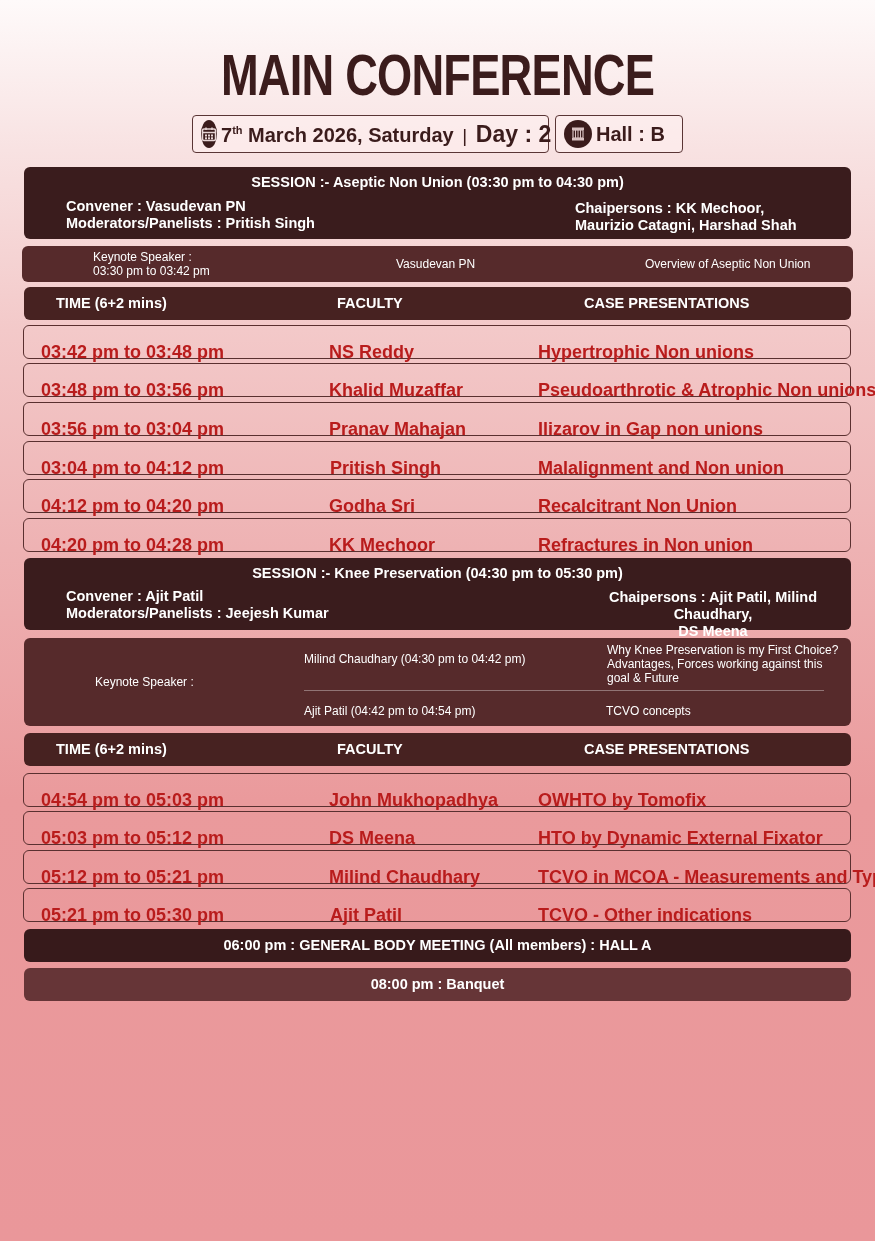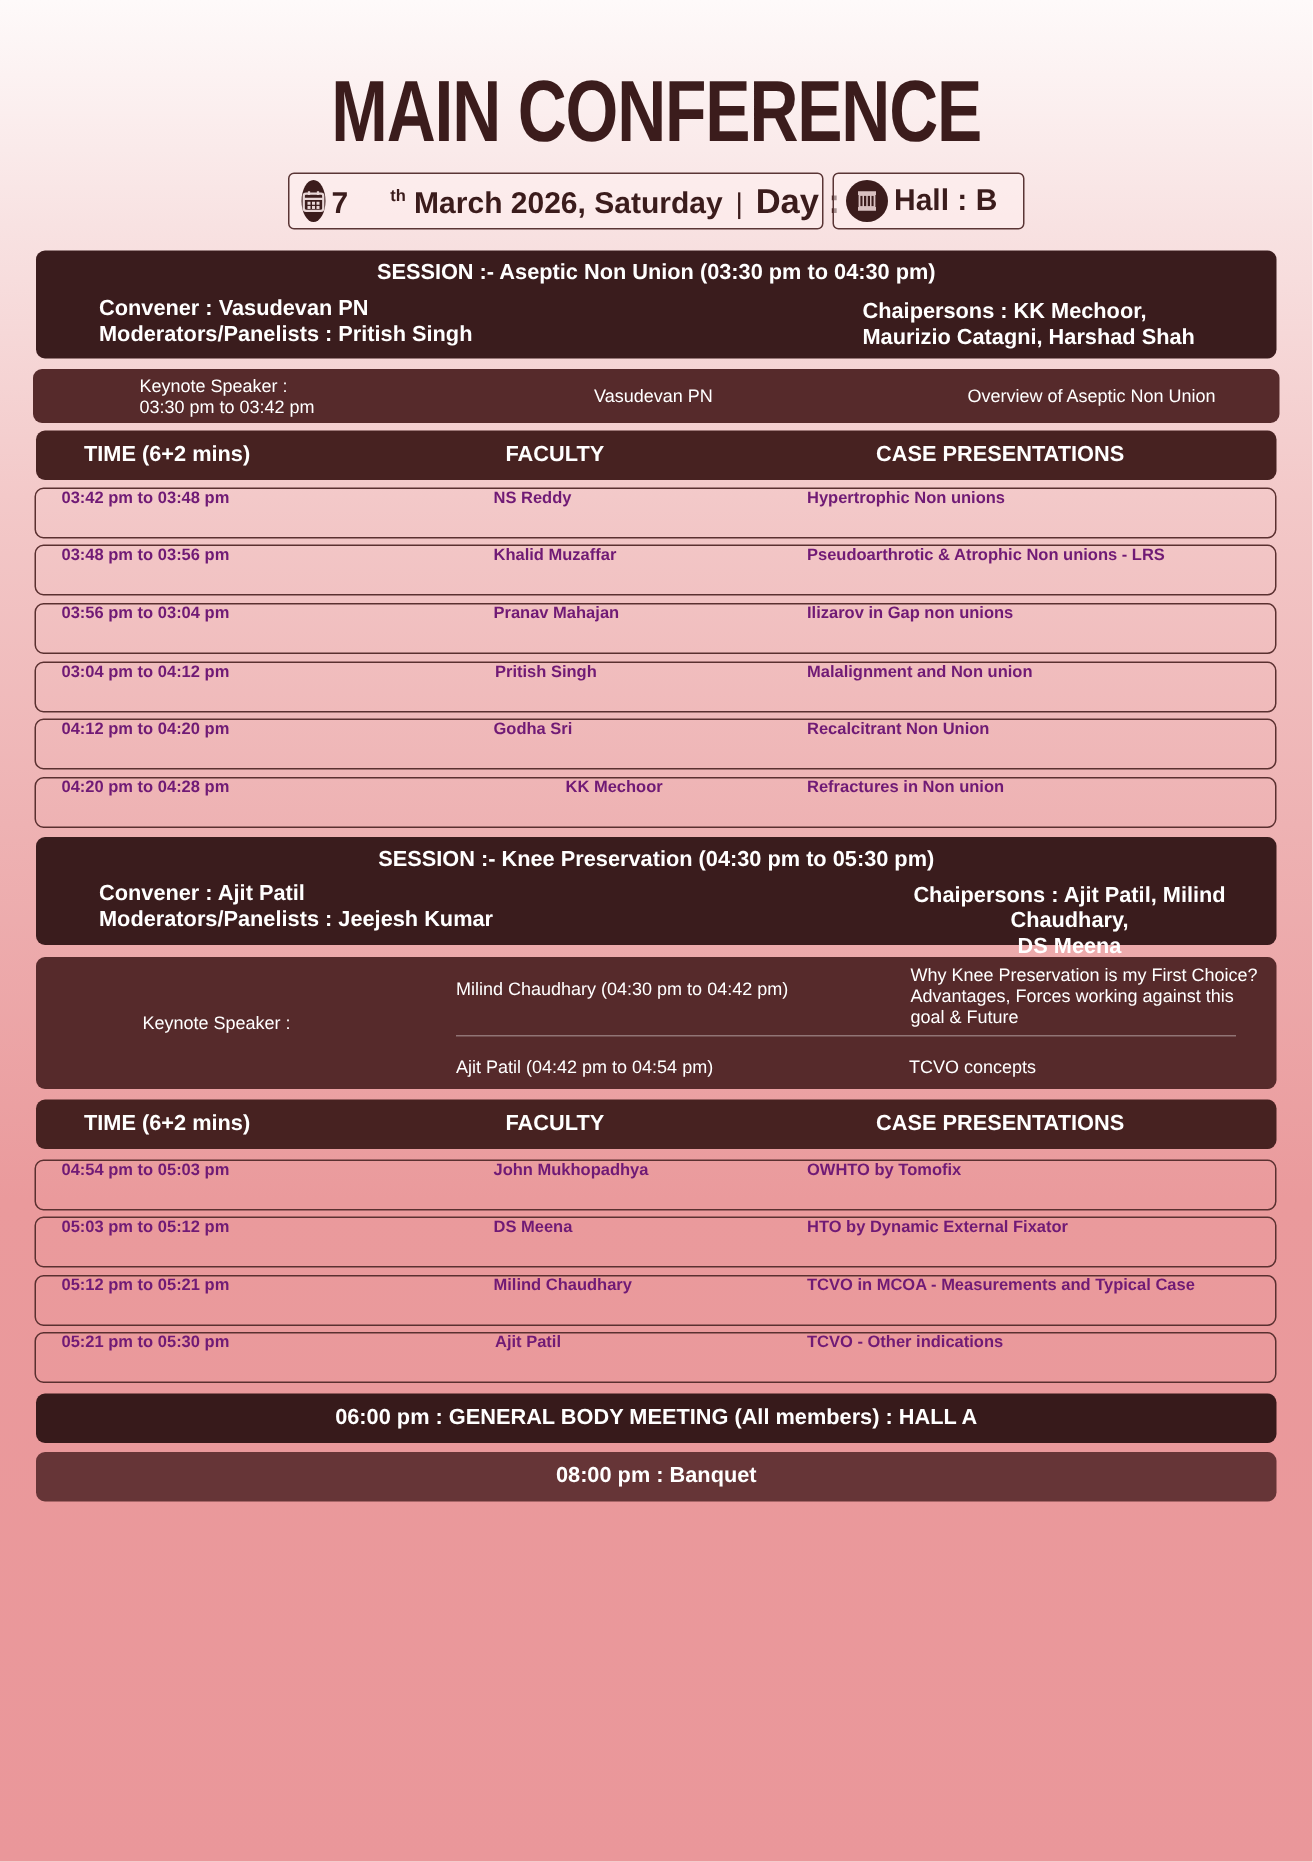--- a/index.html
+++ b/index.html
@@ -19,21 +19,21 @@
   .pill {
     position:absolute; top:115px; height:38px; border:1px solid #5a3535;
     border-radius:4px; background:rgba(255,240,240,0.55);
     display:flex; align-items:center; box-sizing:border-box;
   }
   .pill .ic {
     width:28px; height:28px; border-radius:50%; background:#3b1c1c;
     margin-left:8px; margin-right:4px; display:flex; align-items:center; justify-content:center;
   }
   .pill .txt { font-weight:bold; font-size:20px; color:#3b1c1c; white-space:nowrap; }
-  .pill .txt sup { font-size:11px;margin-left:28px; }
+  .pill .txt sup { font-size:11px; }
   .pill .big { font-size:23px; }
   .pill .sep { font-weight:normal; font-size:19px; margin:0 3px; }
 
   .block { position:absolute; left:24px; width:827px; border-radius:6px; box-sizing:border-box; color:#fff; }
   .session { background:#3a1c1d; }
   .keynote { background:#562a2b; }
   .thead { background:#472221; }
   .meeting { background:#371a1b; }
   .banquet { background:#663537; }
 
@@ -41,21 +41,21 @@
   .session .left { position:absolute; left:42px; font-weight:bold; font-size:14.5px; line-height:17px; }
   .session .right { position:absolute; left:551px; font-weight:bold; font-size:14.5px; line-height:17px; }
 
   .kn { position:absolute; font-size:12px; line-height:14px; }
 
   .thead span { position:absolute; top:8px; font-weight:bold; font-size:14.5px; }
   .row {
     position:absolute; left:23px; width:828px; height:34px; box-sizing:border-box;
     border:1px solid #5a3030; border-radius:6px;
   }
-  .row span { position:absolute; top:0; font-weight:bold; font-size:11px; color:#701a75; white-space:nowrap; }
+  .row span { position:absolute; top:16px; font-weight:bold; font-size:18px; color:#b91c1c; white-space:nowrap; }
   .center-text { position:absolute; left:0; width:100%; text-align:center; font-weight:bold; font-size:14.5px; top:8px; }
   .divider { position:absolute; left:280px; width:520px; top:52px; height:1px; background:rgba(255,255,255,0.35); }
 </style>
 </head>
 <body>
 
 <div class="title">MAIN CONFERENCE</div>
 
 <div class="pill" style="left:192px; width:357px;">
   <span class="ic">
@@ -141,21 +141,21 @@
   <span style="left:306px;">Pritish Singh</span>
   <span style="left:514px;">Malalignment and Non union</span>
 </div>
 <div class="row" style="top:479px;">
   <span style="left:17px;">04:12 pm to 04:20 pm</span>
   <span style="left:305px;">Godha Sri</span>
   <span style="left:514px;">Recalcitrant Non Union</span>
 </div>
 <div class="row" style="top:518px;">
   <span style="left:17px;">04:20 pm to 04:28 pm</span>
-  <span style="left:305px;margin-left:48px;">KK Mechoor</span>
+  <span style="left:305px;">KK Mechoor</span>
   <span style="left:514px;">Refractures in Non union</span>
 </div>
 
 <div class="block session" style="top:558px; height:72px;">
   <div class="stitle">SESSION :- Knee Preservation (04:30 pm to 05:30 pm)</div>
   <div class="left" style="top:30px;">
     <div>Convener : Ajit Patil</div>
     <div>Moderators/Panelists : Jeejesh Kumar</div>
   </div>
   <div class="right" style="top:31px;text-align:center;">

